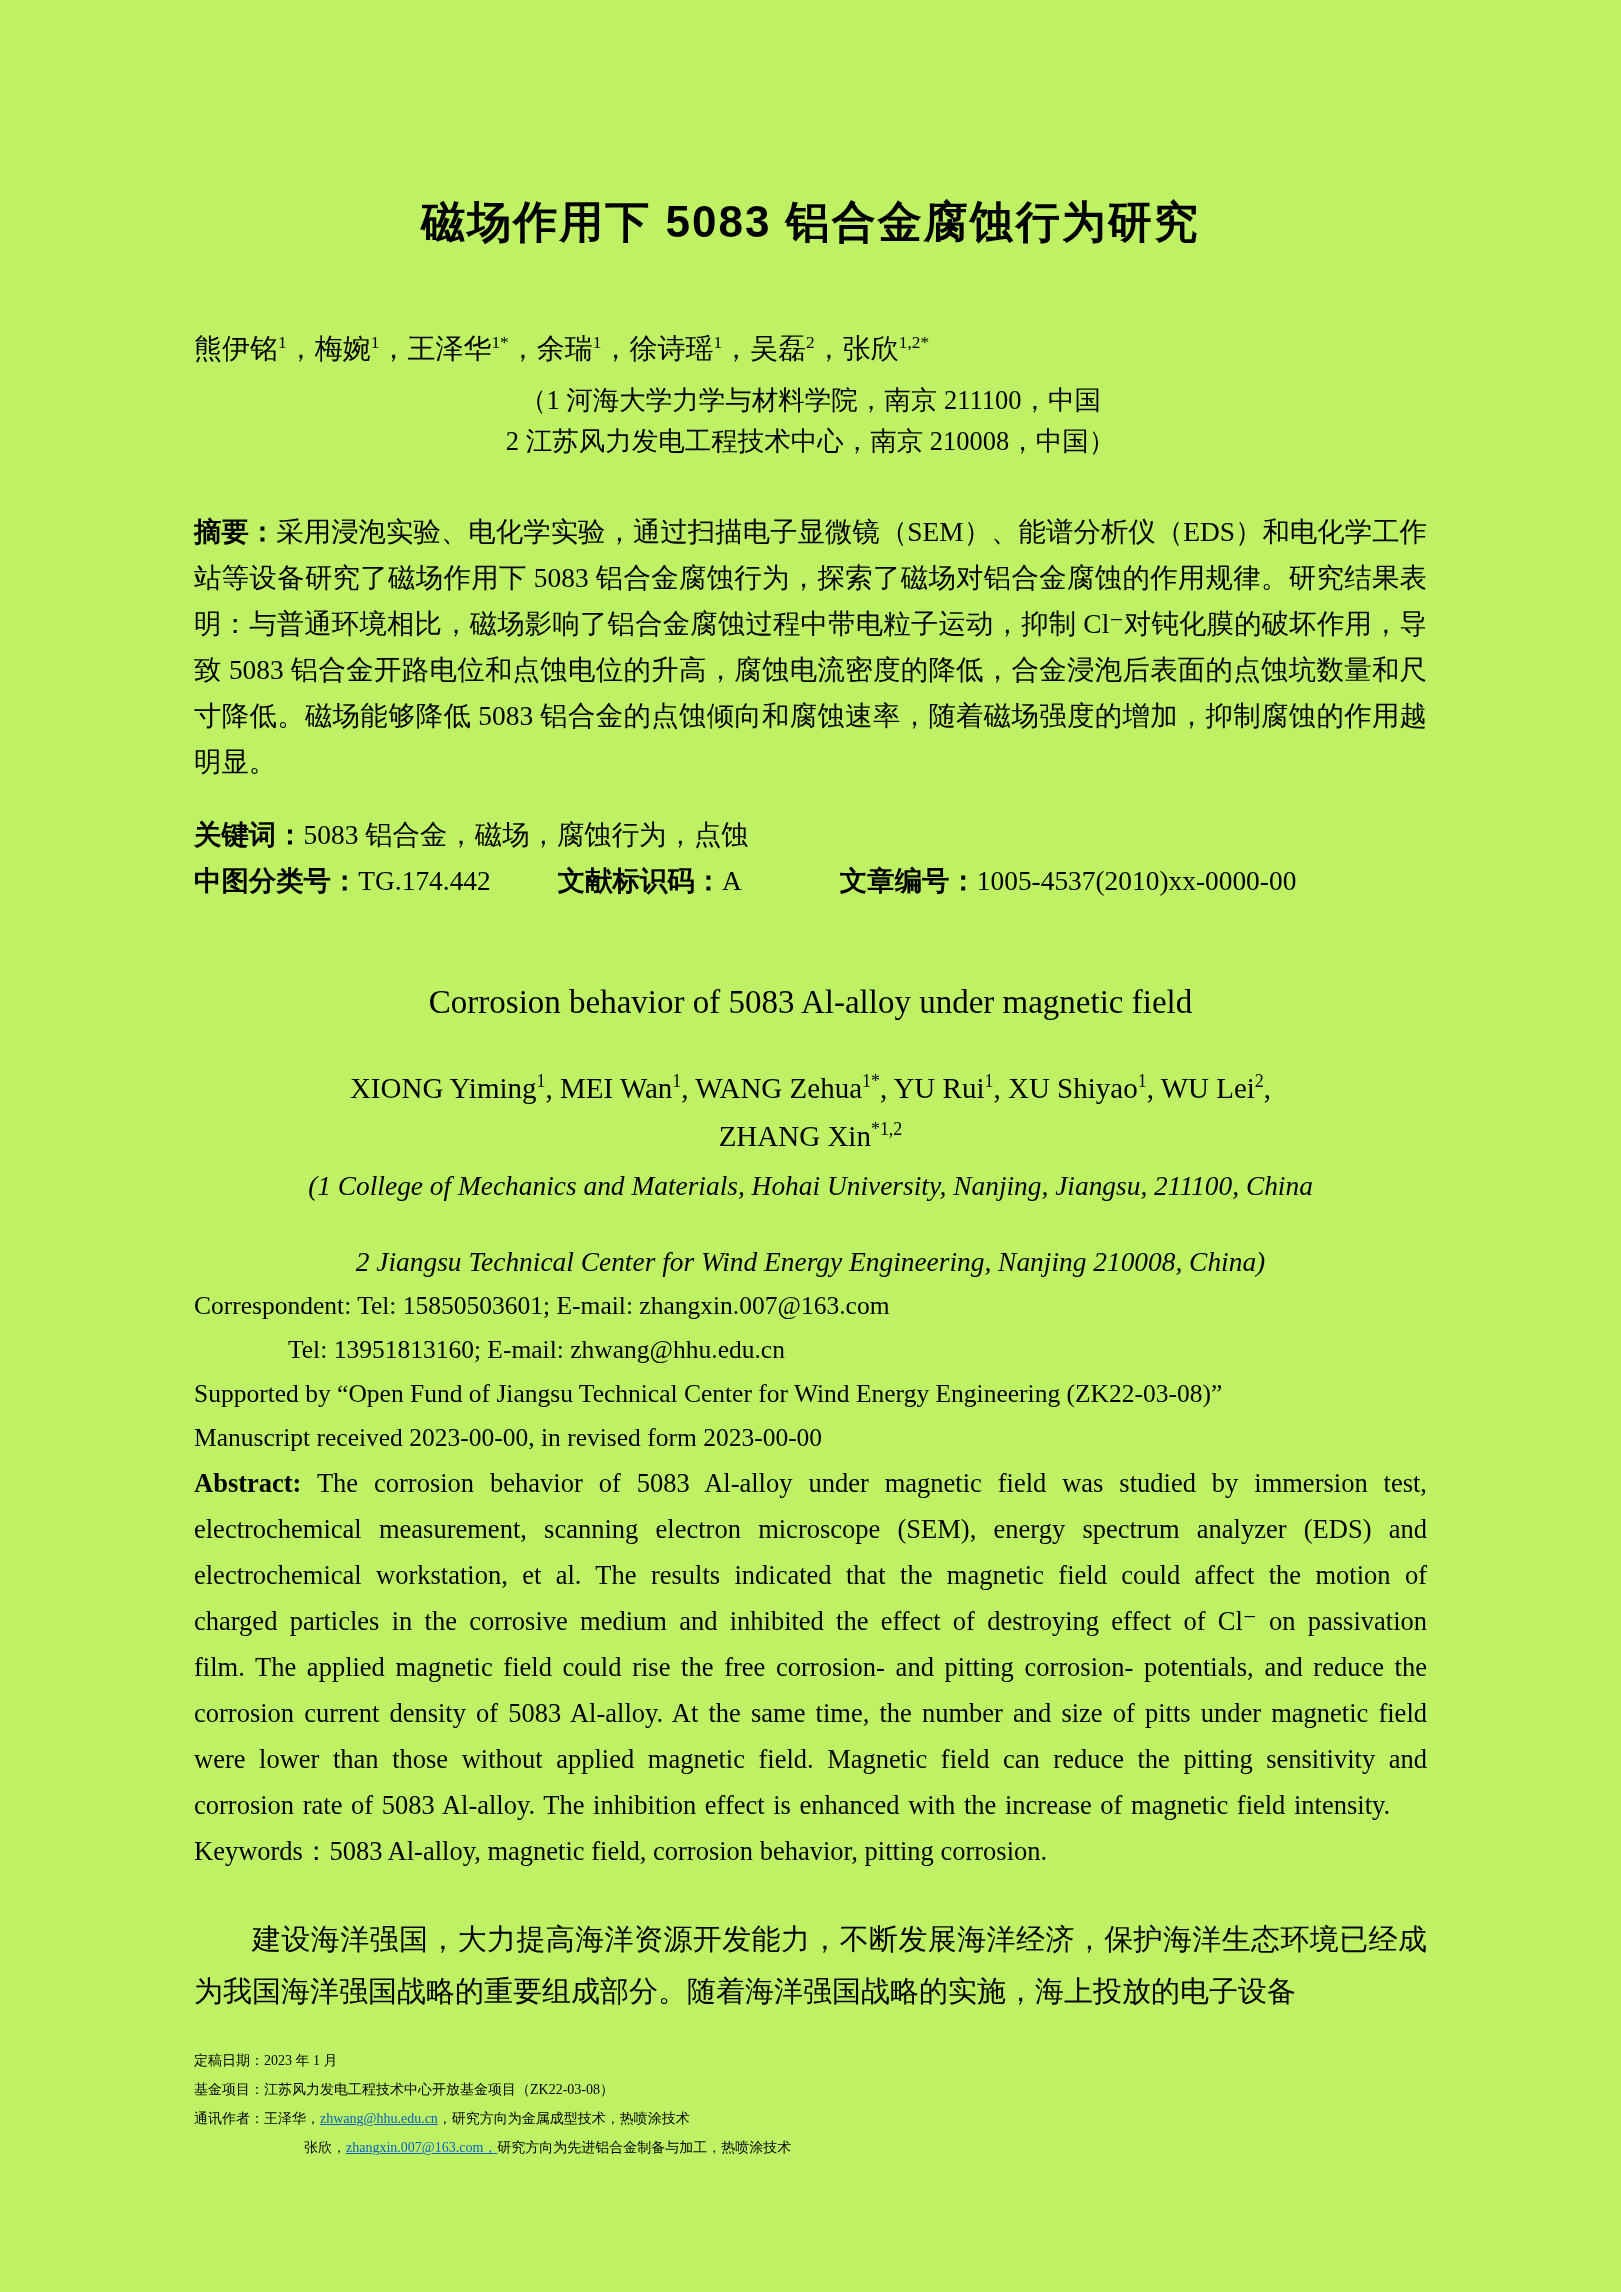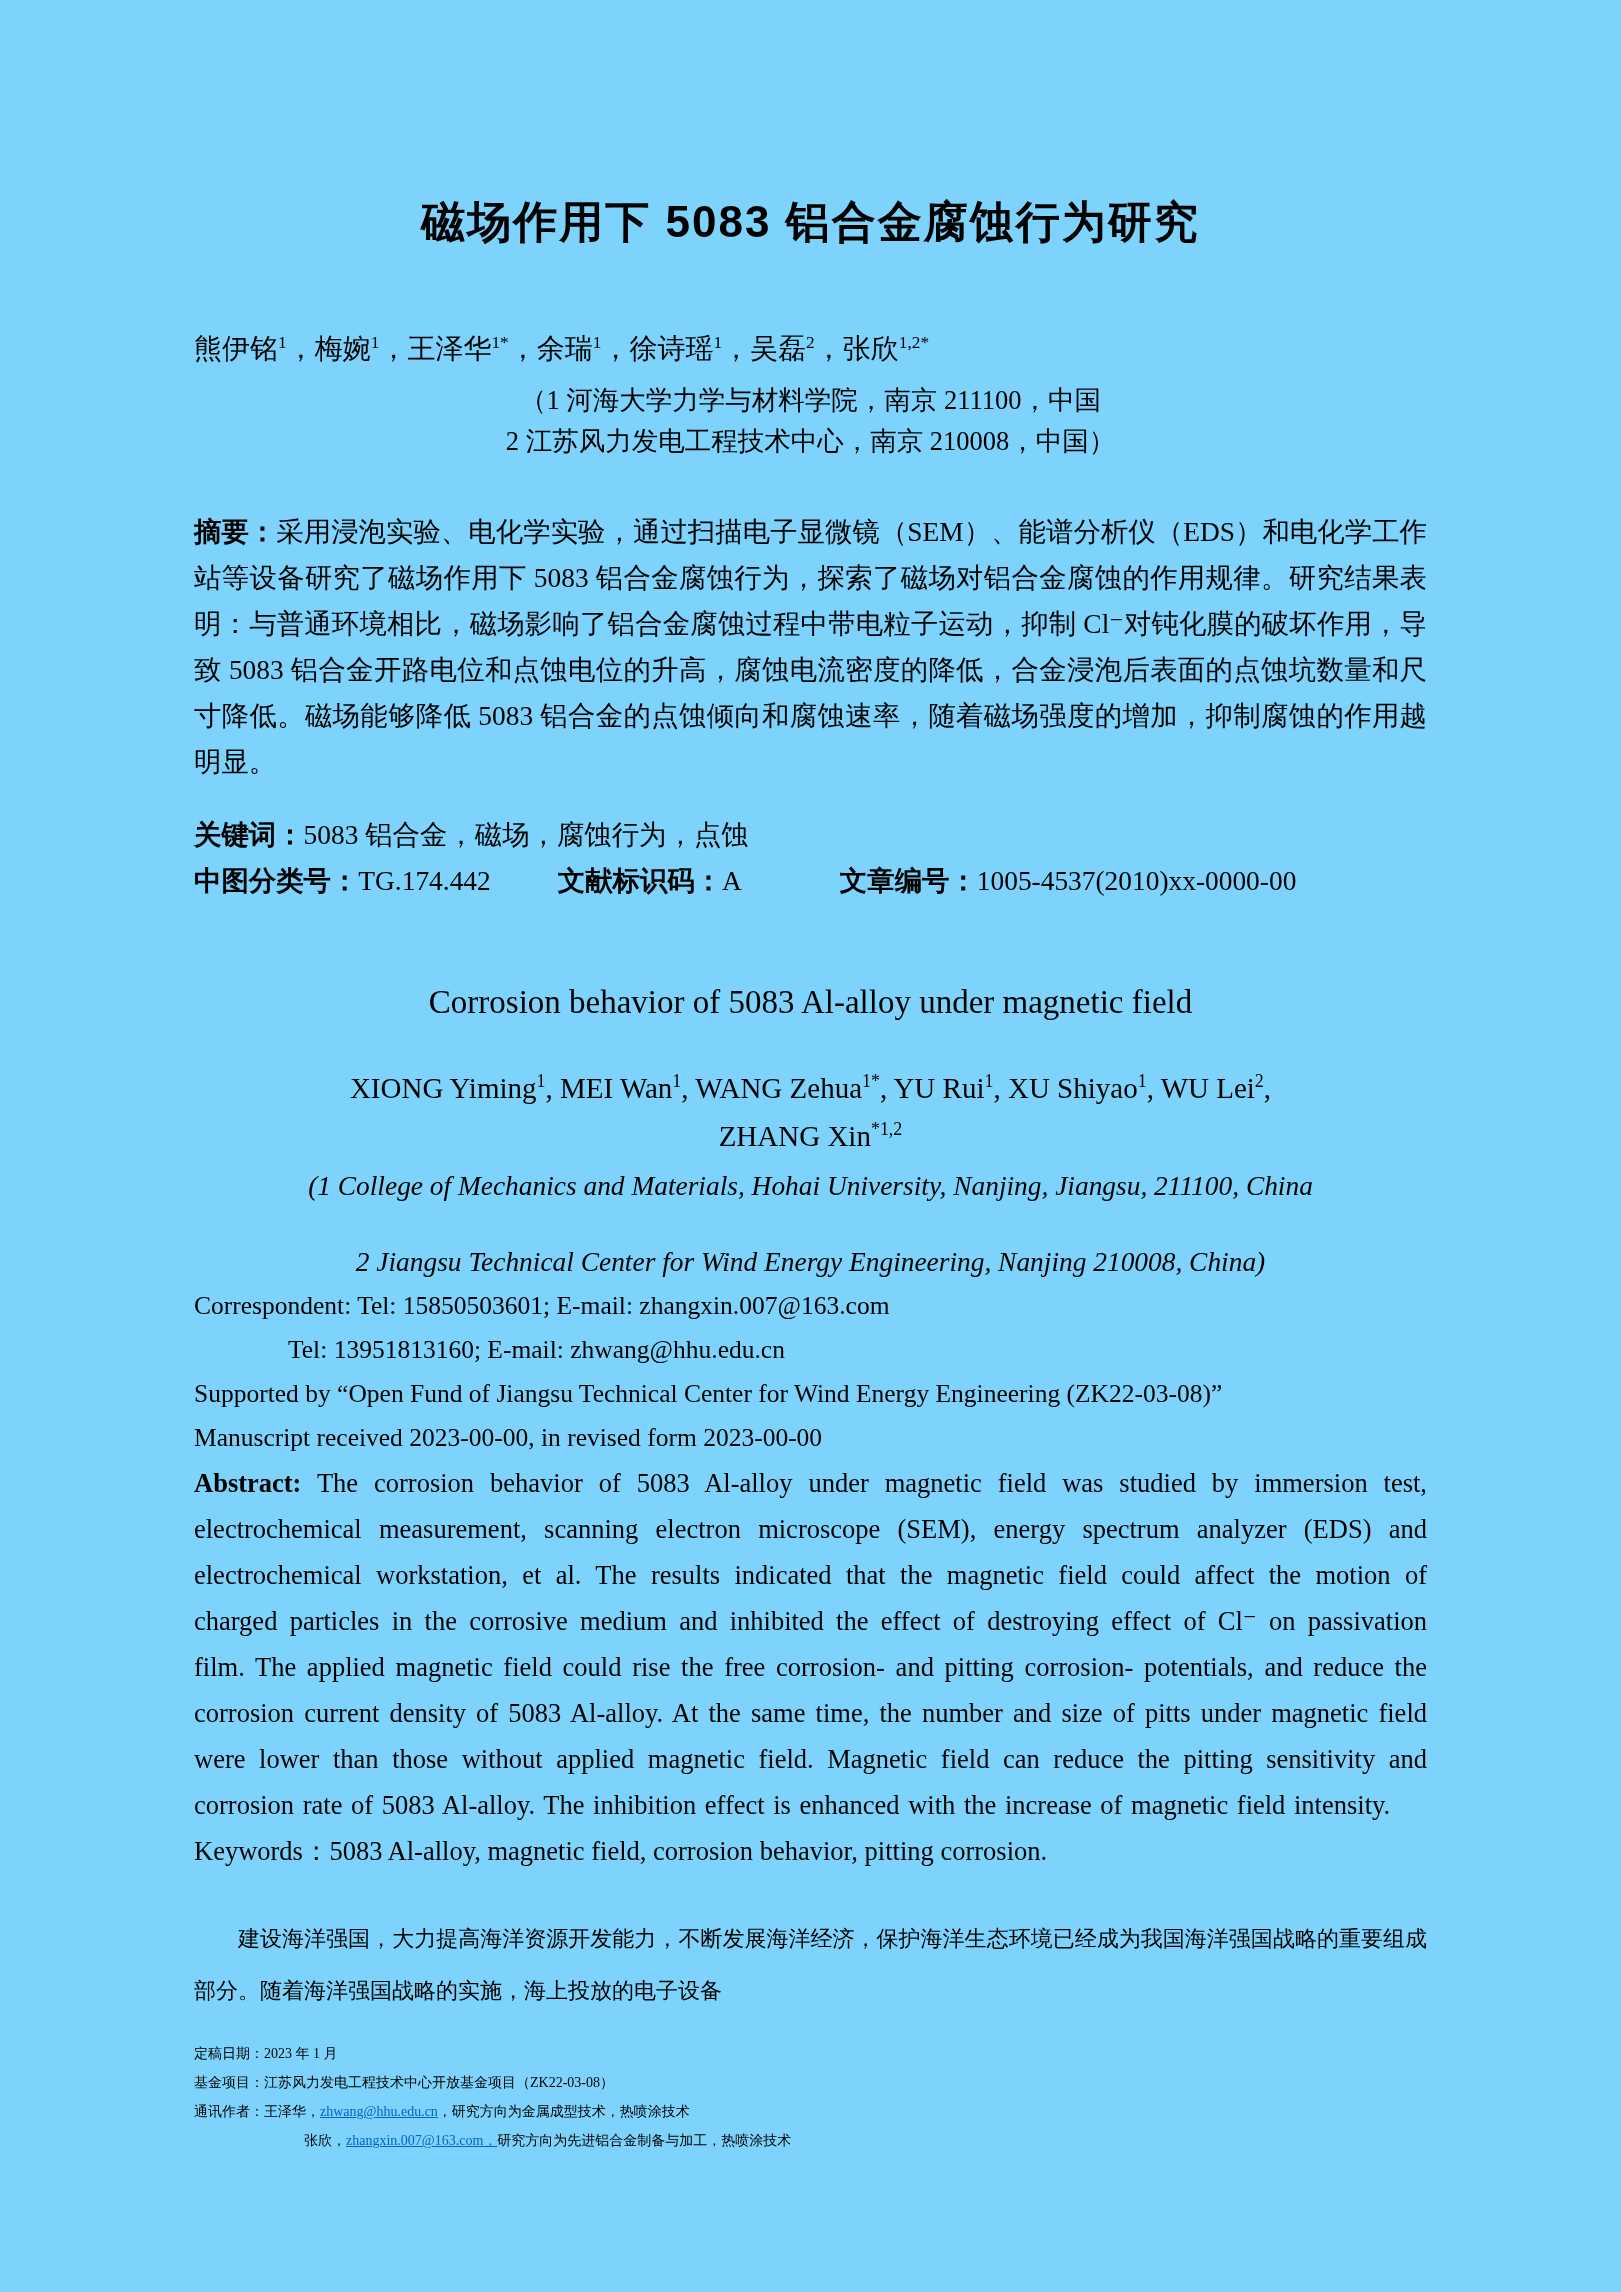--- a/index.html
+++ b/index.html
@@ -2,21 +2,21 @@
 <html><head>
 <meta charset="utf-8">
 <style>
   html, body { margin: 0; padding: 0; background: #ffffff; }
   .page {
     position: relative;
     width: 1621px;
     height: 2293px;
     box-sizing: border-box;
     margin: 0 auto;
-    background: #7dd3fc;
+    background: #bef264;
     color: #000000;
     font-family: "Liberation Serif", "DejaVu Serif", serif;
     padding: 192px 194px 0 194px;
     overflow: hidden;
   }
   sup { font-size: 0.62em; line-height: 0; }
 
   
   .title-cn {
     font-family: "Liberation Sans", "DejaVu Sans", sans-serif;
@@ -85,21 +85,21 @@
     font-size: 26.5px;
     line-height: 46px;
     text-align: justify;
     word-spacing: 2px;
   }
   .kw-en { font-size: 26.5px; line-height: 46px; }
 
   
   .intro-cn {
     margin-top: 39px;
-    font-size: 22px;
+    font-size: 29px;
     line-height: 52px;
     text-align: justify;
     text-indent: 2em;
   }
 
   
   .footnotes {
     margin-top: 18px;
     font-size: 14px;
     line-height: 29px;

